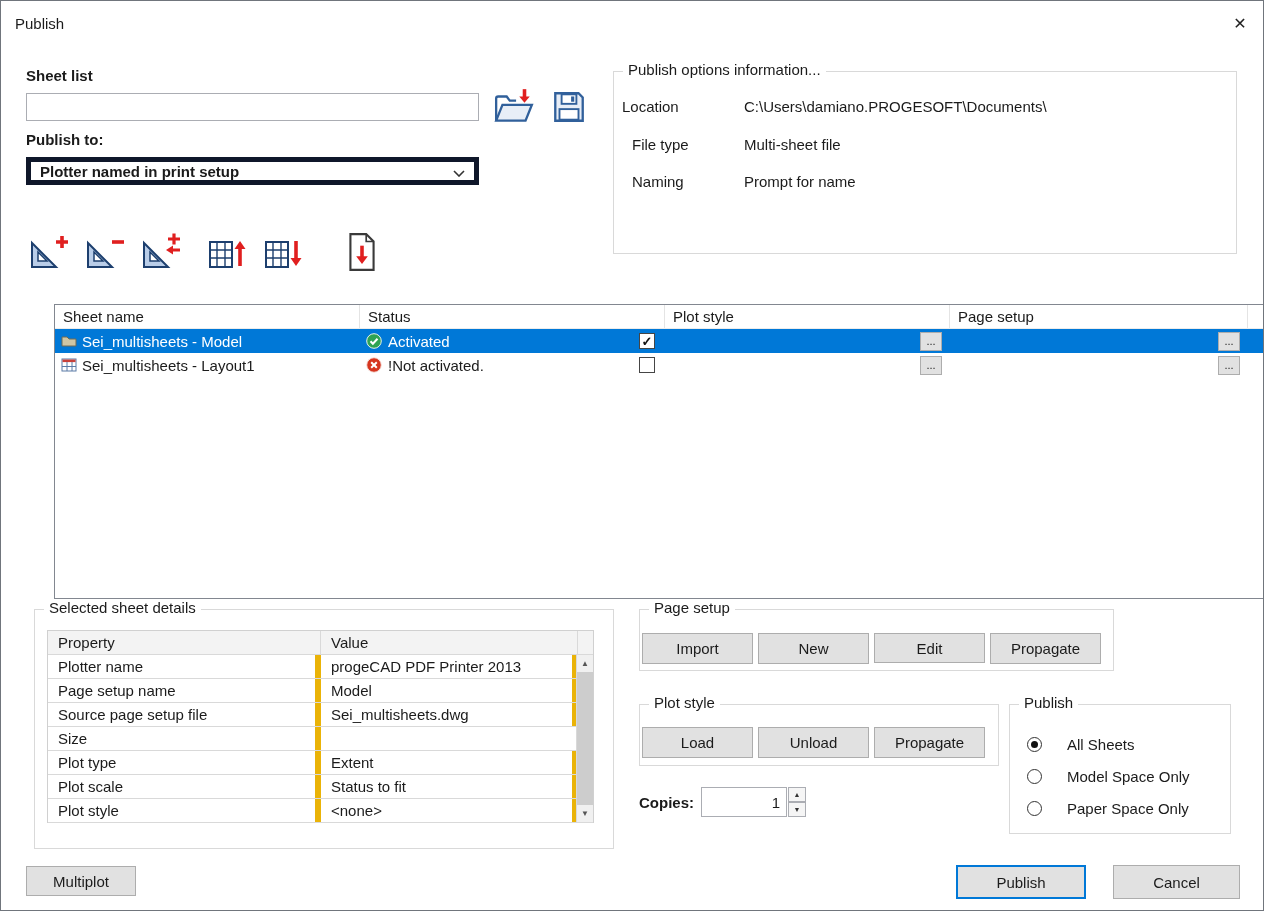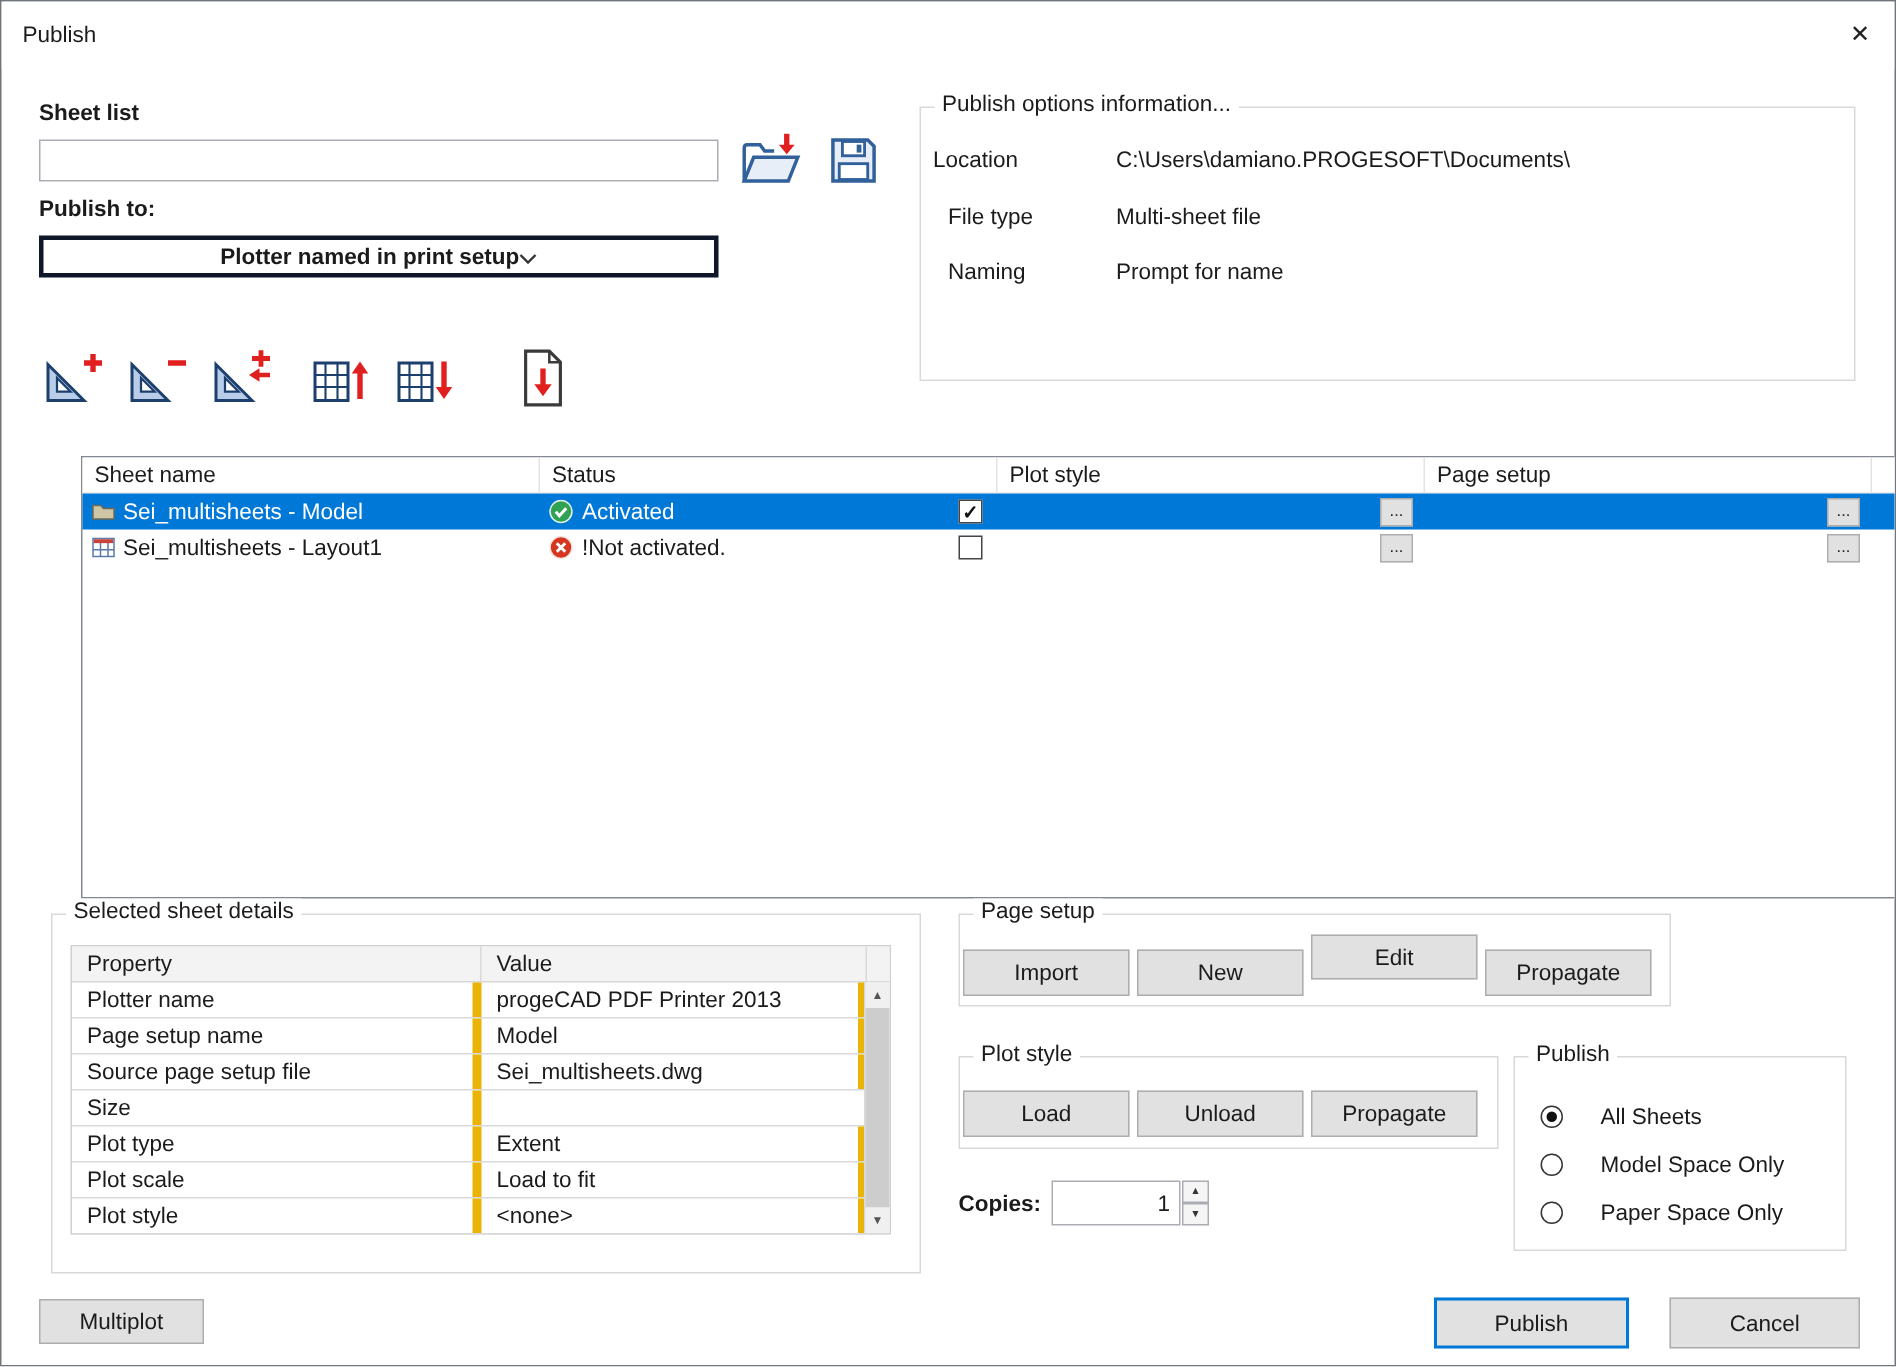--- a/index.html
+++ b/index.html
@@ -4,21 +4,21 @@
 <style>
   * { margin:0; padding:0; box-sizing:border-box; }
   html,body { background:#ffffff; }
   body { font-family:"Liberation Sans", sans-serif; }
   .dialog { position:relative; width:1264px; height:911px; background:#fff; border:1px solid #70757c; overflow:hidden; font-size:15px; color:#1b1b1b; }
   .abs { position:absolute;font-weight:bold; }
   .titlebar { position:absolute; left:0; top:0; right:0; height:45px; display:flex; align-items:center; padding-left:14px; background:#fff; }
   .close { position:absolute; right:0; top:0; width:46px; height:44px; display:flex; align-items:center; justify-content:center; font-size:16px; color:#222; cursor:pointer; }
   .lbl { font-size:15px; color:#1b1b1b; white-space:nowrap; }
   .txt { border:1px solid #abadb3; background:#fff; font:15px "Liberation Sans",sans-serif; padding:0 7px; color:#1b1b1b; }
-  .combo { border:3px solid #0f172a; background:#fff; display:flex; align-items:center; justify-content:center; padding:0 9px; cursor:default; }
+  .combo { border:5px solid #0f172a; background:#fff; display:flex; align-items:center; justify-content:space-between; padding:0 9px; cursor:default; }
   .btn { background:#e1e1e1; border:1px solid #adadad; font:15px "Liberation Sans",sans-serif; color:#1b1b1b; cursor:pointer; }
   .btn.default { border:2px solid #0078d7; }
   .iconbtn { background:transparent; border:none; padding:0; display:flex; align-items:center; justify-content:center; cursor:pointer; }
   .group { position:absolute; border:1px solid #d9d9d9; background:#fff; }
   .group-label { position:absolute; top:-11px; left:9px; background:#fff; padding:0 5px; font-size:15px; white-space:nowrap; }
 
   
   .sheettable { position:absolute; border:1px solid #828790; background:#fff;margin-left:28px; }
   .st-header { display:flex; height:24px; border-bottom:1px solid #ececec; background:#fff; }
   .st-h { padding:0 8px; display:flex; align-items:center; border-right:1px solid #e4e4e4; font-size:15px; white-space:nowrap; overflow:hidden; }
@@ -256,39 +256,39 @@
       </div>
       <div class="d-row">
         <div class="d-cell" style="width:273px">Size</div>
       </div>
       <div class="d-row">
         <div class="d-cell" style="width:273px">Plot type</div>
         <div class="d-cell" style="width:257px">Extent</div>
       </div>
       <div class="d-row">
         <div class="d-cell" style="width:273px">Plot scale</div>
-        <div class="d-cell" style="width:257px">Load to fit</div>
+        <div class="d-cell" style="width:257px">Status to fit</div>
       </div>
       <div class="d-row">
         <div class="d-cell" style="width:273px">Plot style</div>
         <div class="d-cell" style="width:257px">&lt;none&gt;</div>
       </div>
       <div class="scroll">
         <button class="scroll-btn">▲</button>
         <div class="scroll-thumb"></div>
         <button class="scroll-btn">▼</button>
       </div>
     </div>
   </div>
 
   <div class="group" style="left:638px;top:608px;width:475px;height:62px">
     <span class="group-label">Page setup</span>
     <button class="btn abs" style="left:2px;top:23px;width:111px;height:31px">Import</button>
     <button class="btn abs" style="left:118px;top:23px;width:111px;height:31px">New</button>
-    <button class="btn abs" style="left:234px;top:13px;width:111px;height:30px">Edit</button>
+    <button class="btn abs" style="left:234px;top:23px;width:111px;height:30px">Edit</button>
     <button class="btn abs" style="left:350px;top:23px;width:111px;height:31px">Propagate</button>
   </div>
 
   <div class="group" style="left:638px;top:703px;width:360px;height:62px">
     <span class="group-label">Plot style</span>
     <button class="btn abs" style="left:2px;top:22px;width:111px;height:31px">Load</button>
     <button class="btn abs" style="left:118px;top:22px;width:111px;height:31px">Unload</button>
     <button class="btn abs" style="left:234px;top:22px;width:111px;height:31px">Propagate</button>
   </div>
 

